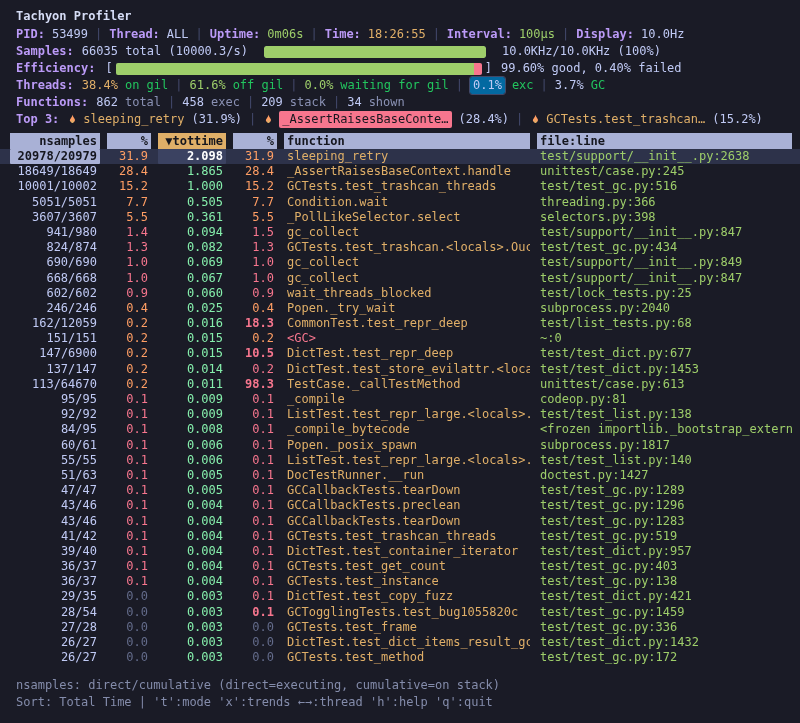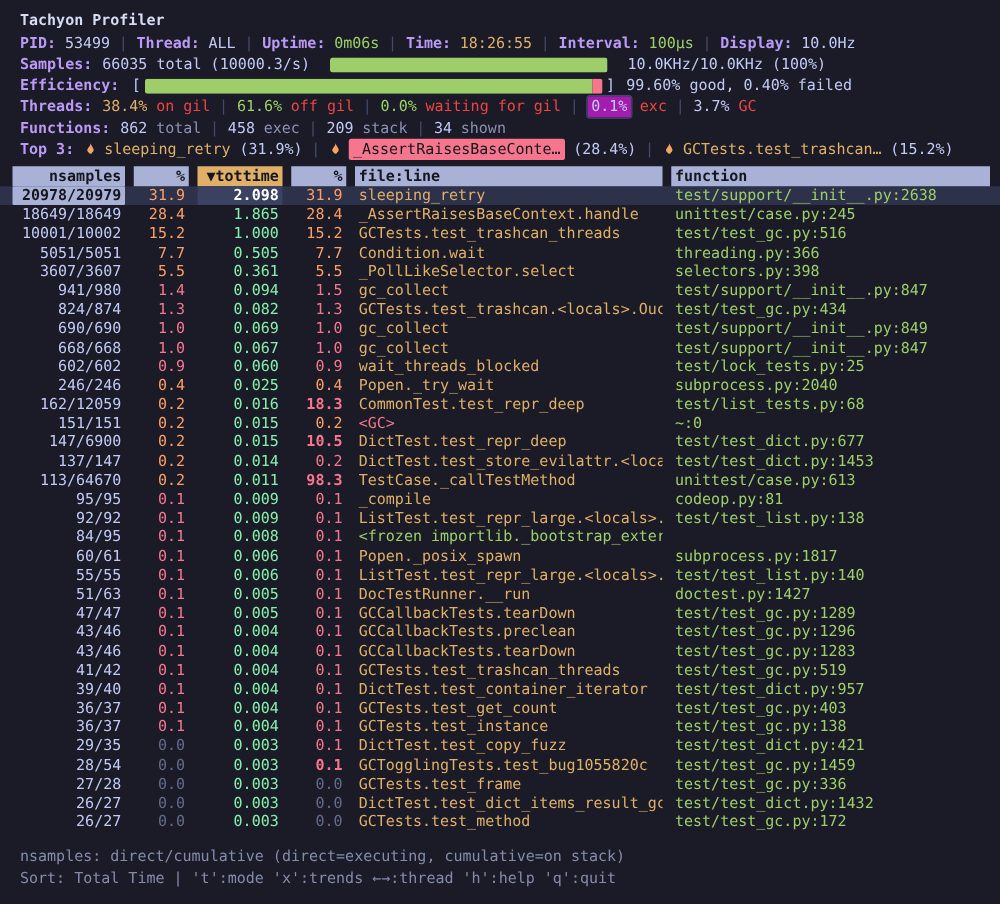--- a/index.html
+++ b/index.html
@@ -8,24 +8,24 @@
     background:#1a1b26;color:#c0caf5;
     font-family:"DejaVu Sans Mono",monospace;font-size:12px;
   }
   .hline{display:flex;align-items:center;padding-left:16px;height:17px;line-height:17px;white-space:pre}
   .title-line{padding-top:6px;height:20px;font-weight:bold;color:#d5dcf5}
   .lbl{color:#bb9af7;font-weight:bold;margin-right:8px}
   .sep{color:#444a6d;margin:0 7px}
   .statitem{display:flex;align-items:center}
   .stat-label{color:#bb9af7;font-weight:bold;margin-right:7px}
   .t-value{margin-right:7px}
-  .t-label{color:#ef4444}
+  .t-label{color:#22c55e}
   .f-value{color:#c0caf5;margin-right:7px}
   .f-label{color:#8a91b4}
-  .boxed{background:#a21caf;outline:1px solid #414868;border-radius:2px;padding:0 3px}
+  .boxed{background:#0369a1;outline:1px solid #414868;border-radius:2px;padding:0 3px}
   
   .sbar{width:222px;height:12px;background:#222738;border-radius:2px;margin:0 16px;display:inline-flex;overflow:hidden}
   .sbar-fill{background:#9ece6a;width:100%;border-radius:2px}
   .bracket{color:#c0caf5}
   .ebar{width:366px;height:12px;display:inline-flex;border-radius:2px;overflow:hidden;margin:0 3px;background:#222738}
   .ebar-good{background:#9ece6a;flex:1}
   .ebar-bad{background:#f7768e;width:8px}
   .eff-sum{margin-left:9px}
   
   .t3item{display:flex;align-items:center}
@@ -220,22 +220,22 @@
         <span class="sep"></span>
       </span>
     </span>
 </div>
 
 <div class="grid thead">
   <span class="th num">nsamples</span>
   <span class="th num">%</span>
   <span class="th num sorted">▼tottime</span>
   <span class="th num">%</span>
+  <span class="th">function</span>
   <span class="th">file:line</span>
-  <span class="th">function</span>
 </div>
 
 <div>
 
     <div class="grid trow selected">
       <span class="cell num ns">20978/20979</span>
       <span class="cell num orange">31.9</span>
       <span class="cell num tt">2.098</span>
       <span class="cell num orange">31.9</span>
       <span class="cell fn">sleeping_retry</span>
@@ -393,20 +393,21 @@
       <span class="cell num red">0.1</span>
       <span class="cell fn">ListTest.test_repr_large.&lt;locals&gt;.check</span>
       <span class="cell fl">test/test_list.py:138</span>
     </div>
 
     <div class="grid trow">
       <span class="cell num ns">84/95</span>
       <span class="cell num red">0.1</span>
       <span class="cell num tt">0.008</span>
       <span class="cell num red">0.1</span>
+      <span class="cell fn">_compile_bytecode</span>
       <span class="cell fl">&lt;frozen importlib._bootstrap_external</span>
     </div>
 
     <div class="grid trow">
       <span class="cell num ns">60/61</span>
       <span class="cell num red">0.1</span>
       <span class="cell num tt">0.006</span>
       <span class="cell num red">0.1</span>
       <span class="cell fn">Popen._posix_spawn</span>
       <span class="cell fl">subprocess.py:1817</span>

